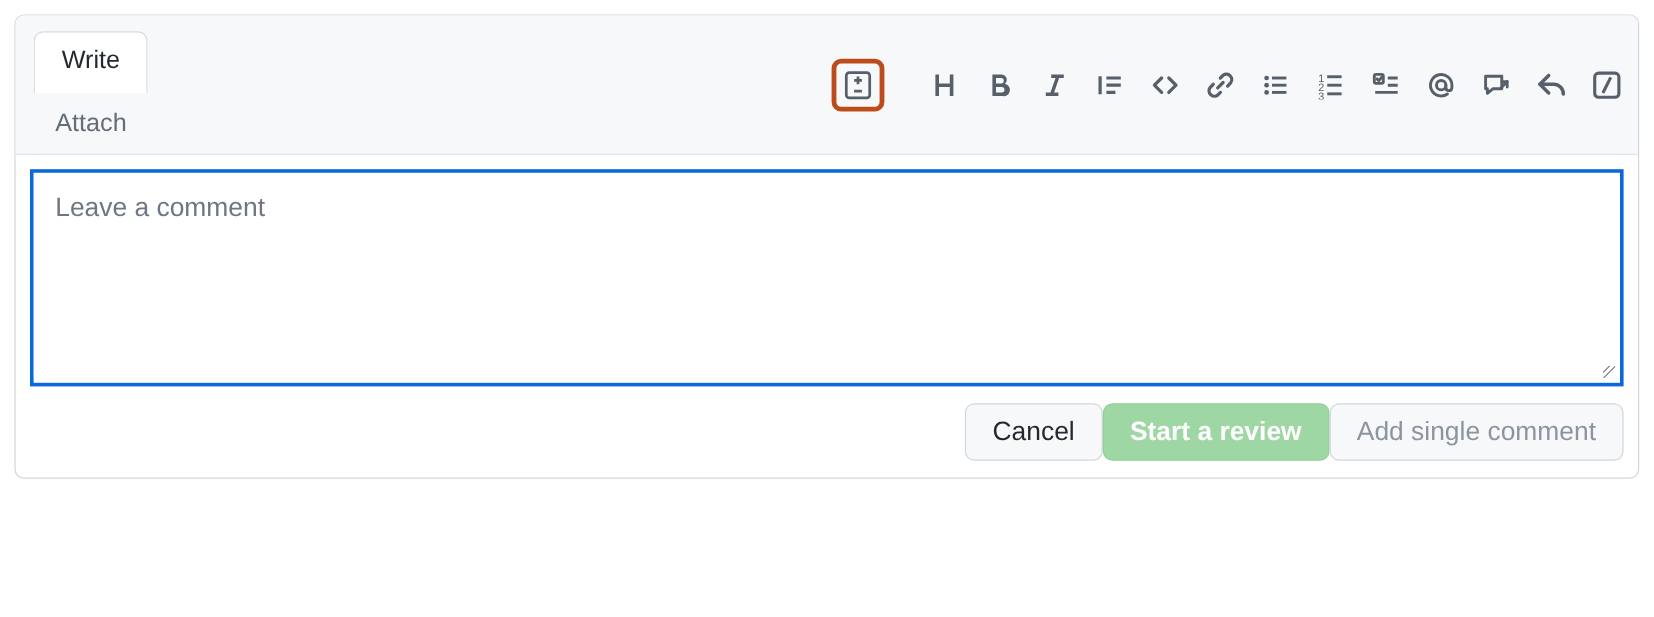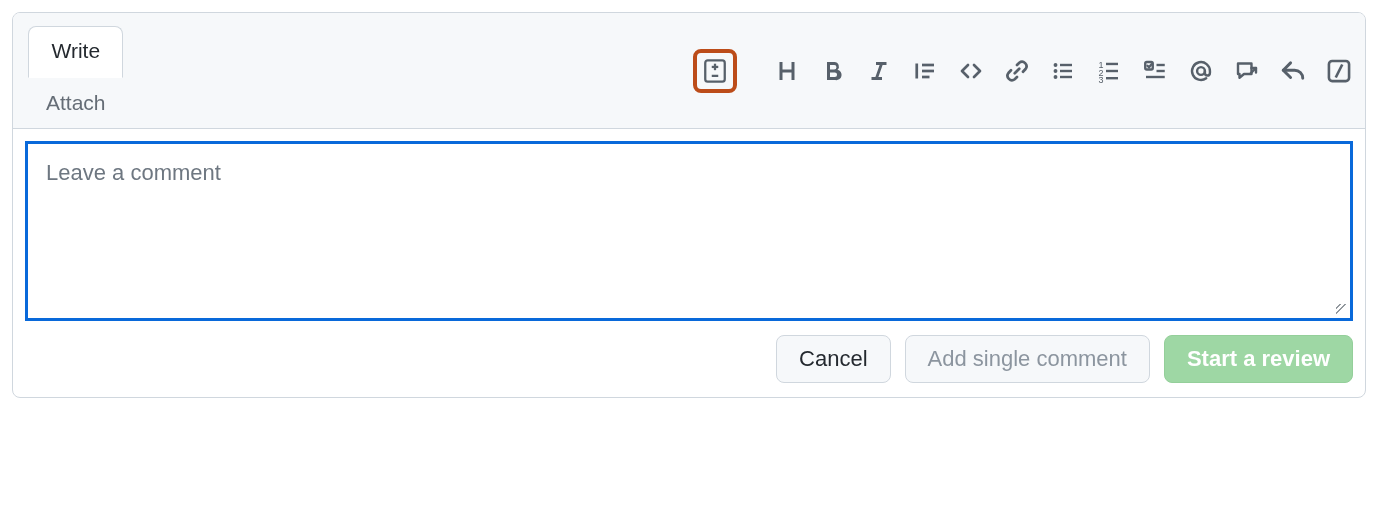--- a/index.html
+++ b/index.html
@@ -117,21 +117,20 @@
     border: 1.5px solid #57606a;
     border-radius: 3px;
     padding: 0 3px;
     color: #57606a;
     letter-spacing: 0;
     font-family: monospace;
   }
   .actions {
     display: flex;
     justify-content: flex-end;
-    gap: 14px;
     margin-top: 14px;
   }
   .btn {
     font-size: 22px;
     padding: 10px 22px;
     border-radius: 8px;
     cursor: pointer;
     border: 1px solid #d0d7de;
     background: #f6f8fa;
     font-family: inherit;
@@ -290,17 +289,17 @@
   </div>
 
   <div class="editor-wrap">
     <div class="resize-handle">
     <textarea class="editor" placeholder="Leave a comment" style=""></textarea>
     </div>
   </div>
 
   <div class="actions">
     <button class="btn default">Cancel</button>
+    <button class="btn primary">Start a review</button>
     <button class="btn muted">Add single comment</button>
-    <button class="btn primary">Start a review</button>
   </div>
 
 </div>
 
 </body></html>

